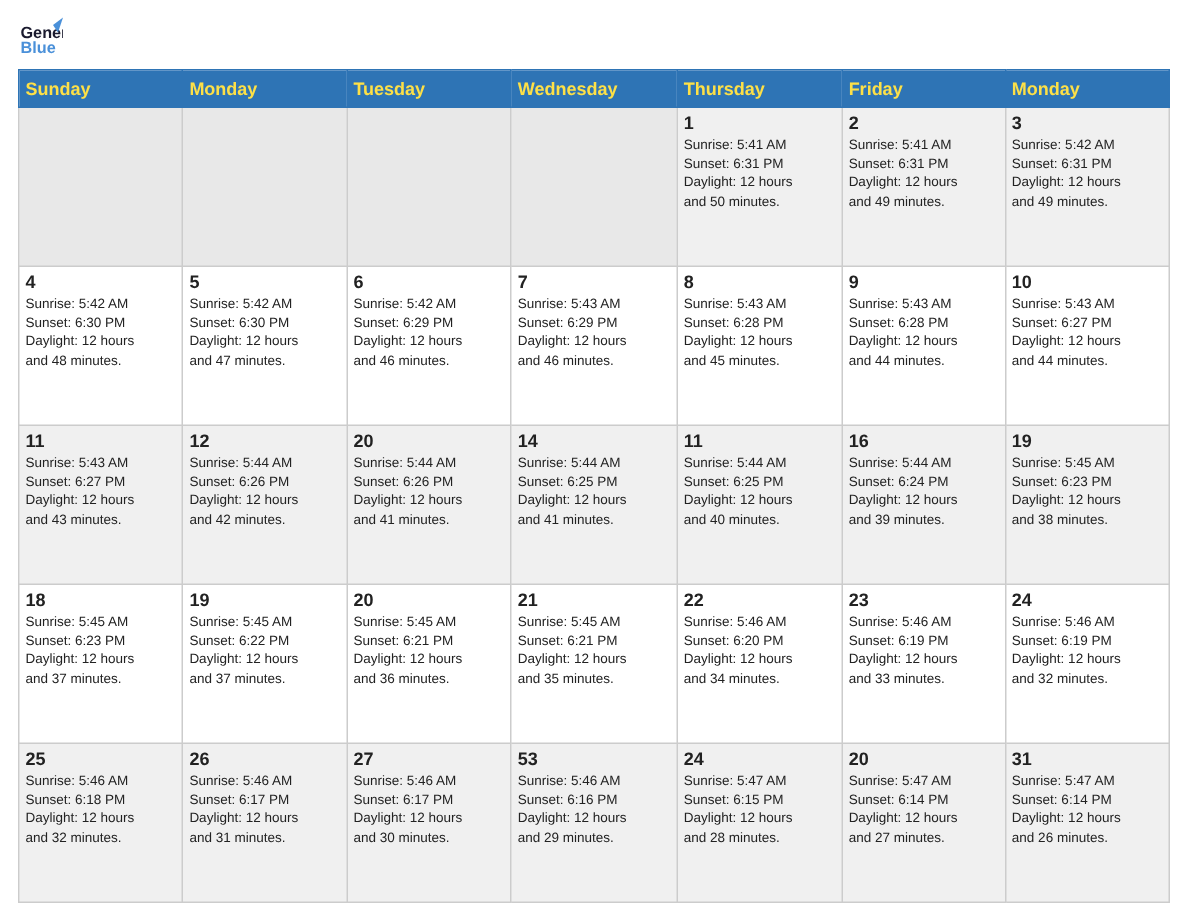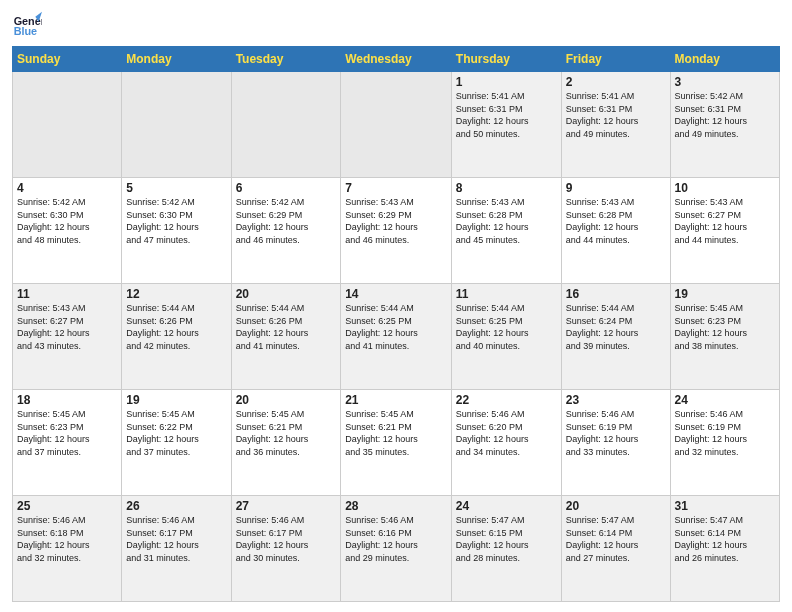--- a/index.html
+++ b/index.html
@@ -317,21 +317,21 @@
 and 31 minutes.</div>
           </td>
           <td>
             <span class="day-num">27</span>
             <div class="day-info" style="white-space: pre-line;">Sunrise: 5:46 AM
 Sunset: 6:17 PM
 Daylight: 12 hours
 and 30 minutes.</div>
           </td>
           <td>
-            <span class="day-num">28</span>
+            <span class="day-num">53</span>
             <div class="day-info" style="white-space: pre-line;">Sunrise: 5:46 AM
 Sunset: 6:16 PM
 Daylight: 12 hours
 and 29 minutes.</div>
           </td>
           <td>
             <span class="day-num">24</span>
             <div class="day-info" style="white-space: pre-line;">Sunrise: 5:47 AM
 Sunset: 6:15 PM
 Daylight: 12 hours

